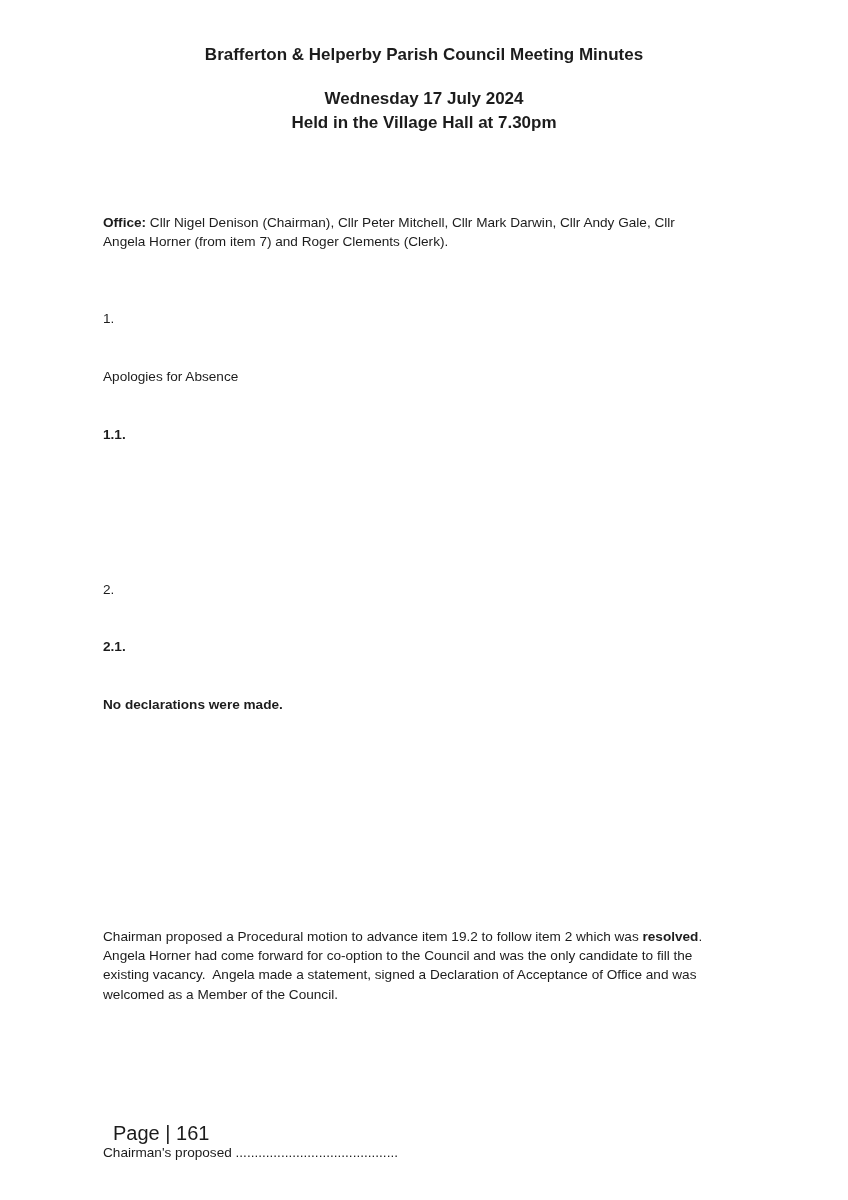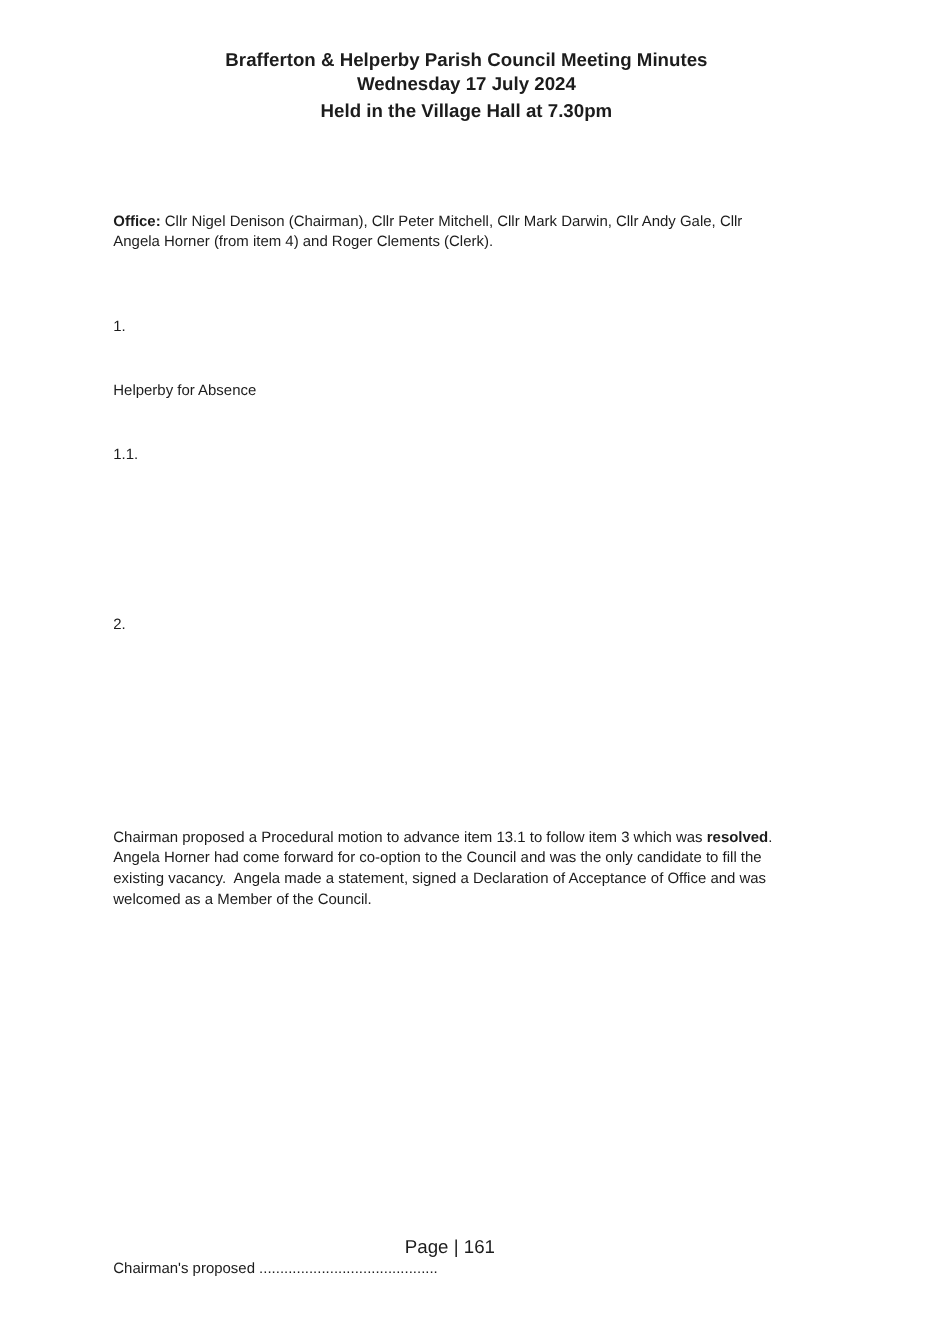--- a/index.html
+++ b/index.html
@@ -1,65 +1,69 @@
 <!DOCTYPE html>
 <html><head>
 <meta charset="utf-8">
 <style>
   html,body{margin:0;padding:0;background:#ffffff;}
   .page{position:relative;width:848px;height:1200px;background:#ffffff;
         font-family:"Liberation Sans",sans-serif;color:#1c1c1c;overflow:hidden;}
   .content{position:absolute;left:103px;top:44px;width:642px;}
   .title{text-align:center;font-weight:bold;font-size:17px;line-height:21px;white-space:pre-wrap;}
-  .dateblock{text-align:center;font-weight:bold;font-size:17px;line-height:23.5px;}
+  .dateblock{margin-top:22px;text-align:center;font-weight:bold;font-size:17px;line-height:23.5px;}
   .body{margin-top:21px;font-size:13.6px;line-height:19.3px;white-space:pre-wrap;}
   .body p,.body div{margin:0;padding:0;}
   .blank{height:19.3px;}
   .li1{position:relative;padding-left:24px;}
   .li1>.num{position:absolute;left:0;top:0;}
-  .li2{position:relative;margin-left:28px;padding-left:29px;}
+  .li2{position:relative;margin-left:28px;padding-left:29px;font-weight:bold;}
   .li2>.num{position:absolute;left:0;top:0;}
-  .pagenum{position:absolute;left:88px;width:642px;top:1124px;text-align:center;
-           font-size:17px;line-height:19.3px;}
+  .pagenum{position:absolute;left:113px;width:642px;top:1124px;text-align:left;
+           font-size:20px;line-height:19.3px;}
   .signature{position:absolute;left:103px;top:1143px;font-size:13.6px;line-height:19.3px;}
   b{font-weight:bold;}
 </style>
 </head>
 <body>
 
 <div class="page">
   <div class="content">
 
     <div class="title">Brafferton &amp; Helperby Parish Council Meeting Minutes</div>
 
     <div class="dateblock">
       <div>Wednesday 17 July 2024</div>
       <div>Held in the Village Hall at 7.30pm</div>
     </div>
 
     <div class="body">
 
       <p><b>Office:</b><span> Cllr Nigel Denison (Chairman), Cllr Peter Mitchell, Cllr Mark Darwin, Cllr Andy Gale, Cllr
-Angela Horner (from item 4) and Roger Clements (Clerk).</span></p>
+Angela Horner (from item 7) and Roger Clements (Clerk).</span></p>
 
       <div class="li1">
         <span class="num">1.</span>
-        <div>Helperby for Absence</div>
+        <div>Apologies for Absence</div>
         <div class="li2">
           <span class="num">1.1.</span>
         </div>
       </div>
 
       <div class="li1">
         <span class="num">2.</span>
+        <div class="li2">
+          <span class="num">2.1.</span>
+          <div>No declarations were made.</div>
+        </div>
       </div>
 
       <div class="blank"></div>
 
-      <p><span>Chairman proposed a Procedural motion to advance item 13.1 to follow item 3 which was </span><b>resolved</b><span>.
+      <p><span>Chairman proposed a Procedural motion to advance item 19.2 to follow item 2 which was </span><b>resolved</b><span>.
 Angela Horner had come forward for co-option to the Council and was the only candidate to fill the
 existing vacancy.  Angela made a statement, signed a Declaration of Acceptance of Office and was
 welcomed as a Member of the Council.</span></p>
 
       <div class="blank"></div>
 
       
 
       
 

